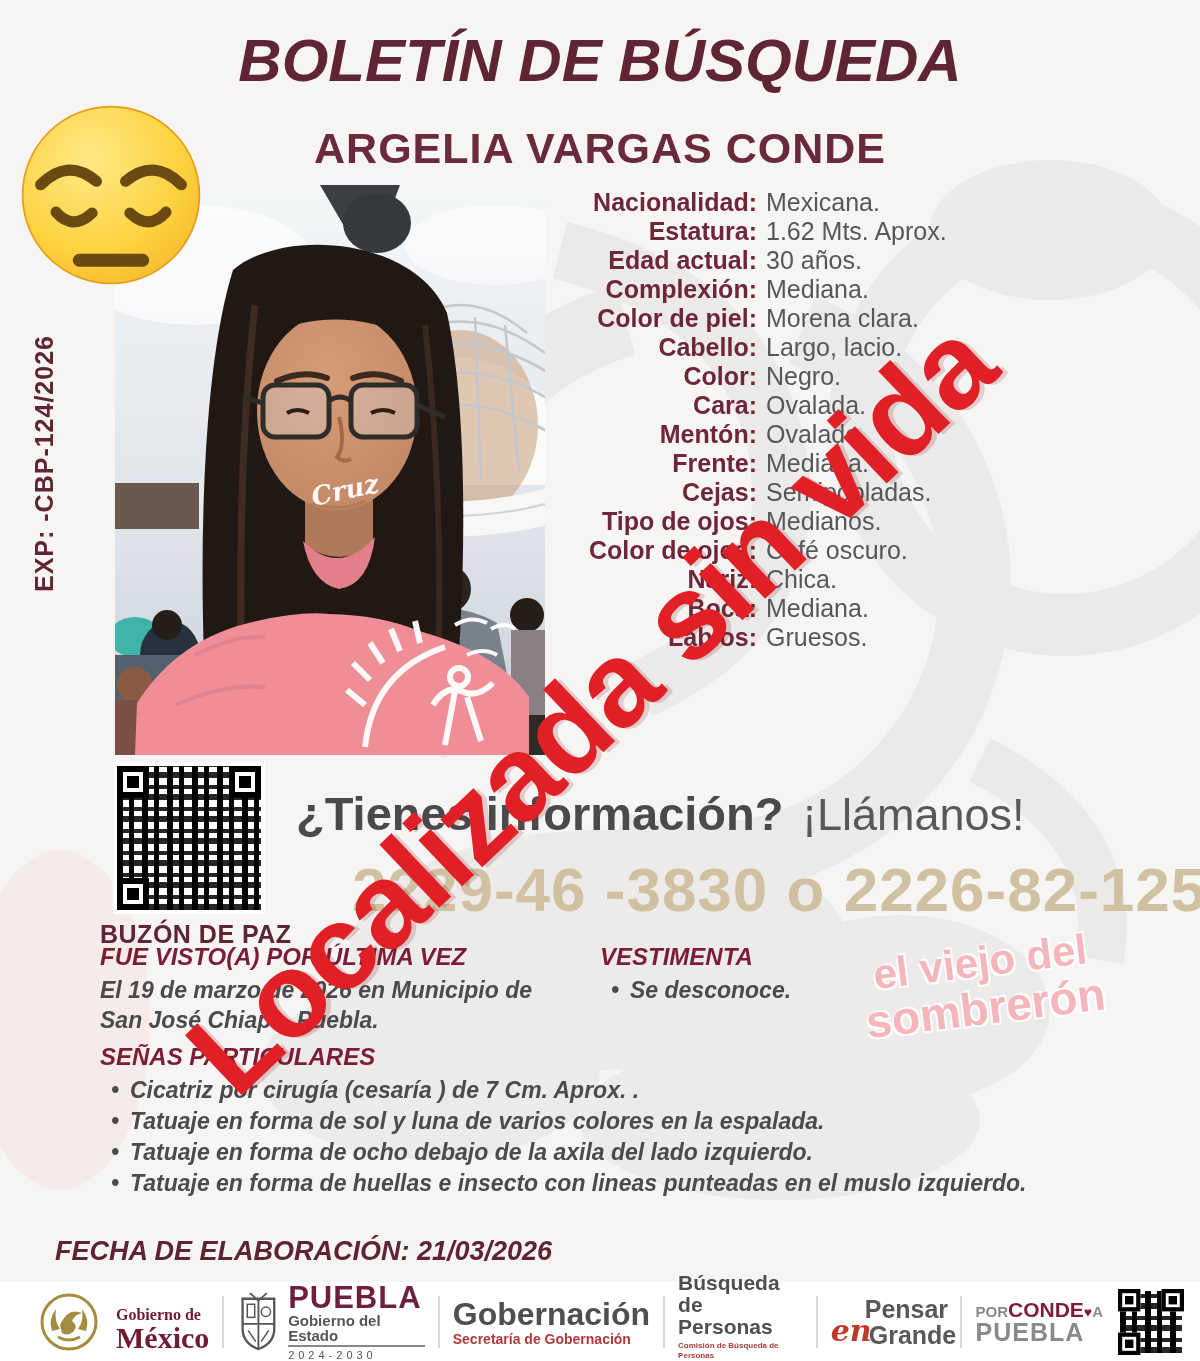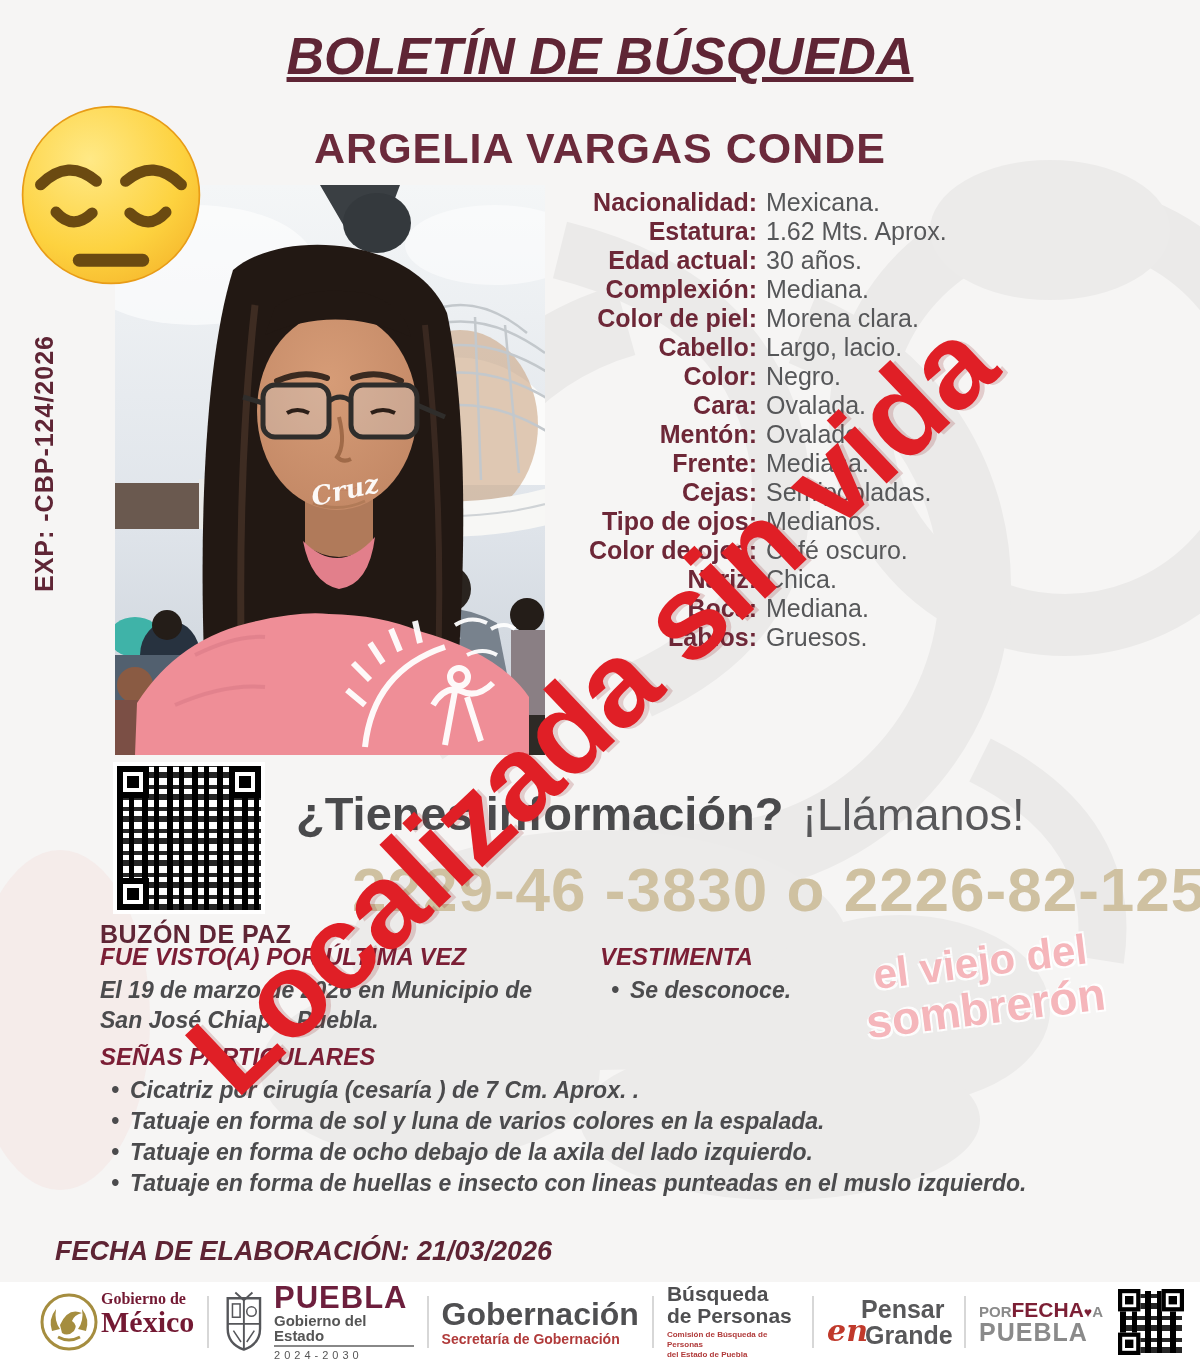--- a/index.html
+++ b/index.html
@@ -4,22 +4,22 @@
 <style>
   html,body{margin:0;padding:0;}
   body{width:1200px;height:1361px;position:relative;overflow:hidden;
        background:#f6f5f4;font-family:"Liberation Sans",sans-serif;}
   .abs{position:absolute;}
 
   
   #watermark{left:0;top:0;z-index:0;}
 
   
-  .title{left:0;right:0;top:26px;text-align:center;font-size:52px;font-weight:bold;
-         font-style:italic;color:#5f2535;letter-spacing:0px;z-index:6;text-decoration:underline;}
+  .title{left:0;right:0;top:26px;text-align:center;font-size:60px;font-weight:bold;
+         font-style:italic;color:#5f2535;letter-spacing:0px;z-index:6;}
   .subtitle{left:0;right:0;top:124px;text-align:center;font-size:43px;font-weight:bold;
             color:#6b2a3b;letter-spacing:1px;z-index:6;}
 
   
   .exp{left:30px;top:335px;writing-mode:vertical-rl;transform:rotate(180deg);
        font-size:25px;font-weight:bold;color:#5f2535;letter-spacing:1px;z-index:6;}
 
   
   .photo{left:115px;top:185px;width:430px;height:570px;z-index:10;overflow:hidden;}
   .shirt-script{position:absolute;left:196px;top:290px;color:#fff;font-style:italic;
@@ -76,21 +76,21 @@
   
   .overlay-red{left:-140px;top:638px;width:1460px;text-align:center;white-space:nowrap;
       transform:rotate(-43.5deg);z-index:45;font-size:120px;font-weight:bold;
       letter-spacing:-2px;color:#e01f26;
       text-shadow:3px 4px 0 rgba(140,20,20,0.18);}
 
   
   .footer{left:0;right:0;bottom:0;height:79px;background:#ffffff;z-index:20;
           display:flex;align-items:center;padding:0 14px 0 38px;gap:13px;}
   .vsep{width:2px;height:52px;background:#d7d7d7;flex:0 0 2px;}
-  .gobmx{display:flex;align-items:flex-start;gap:1px;}
+  .gobmx{display:flex;align-items:flex-end;gap:16px;}
   .gobmx-text{font-family:"Liberation Serif",serif;color:#731933;line-height:1;}
   .gobmx-l1{font-size:16px;font-weight:bold;}
   .gobmx-l2{font-size:30px;font-weight:bold;}
   .puebla{display:flex;align-items:center;gap:8px;}
   .puebla-text{line-height:1;}
   .puebla-name{font-size:31px;font-weight:bold;color:#6d1f3d;letter-spacing:1px;}
   .puebla-sub{font-size:15px;font-weight:bold;color:#555;border-bottom:2px solid #888;padding-bottom:2px;}
   .puebla-years{font-size:11px;color:#555;letter-spacing:4px;margin-top:3px;}
   .gobernacion{line-height:1;}
   .gobernacion-name{font-size:32px;font-weight:bold;color:#4f4f51;}
@@ -437,21 +437,21 @@
   <div class="pensar">
     <span class="pensar-w1">Pensar</span>
     <span class="pensar-en">en</span>
     <span class="pensar-w3">Grande</span>
   </div>
 
   <div class="vsep"></div>
 
   <div class="amor">
     <div class="amor-l1">
-      <span>POR</span><span class="amor-word">FECHA</span><span class="heart">♥</span><span>A</span>
+      <span>POR</span><span class="amor-word">CONDE</span><span class="heart">♥</span><span>A</span>
     </div>
     <div class="amor-l2">PUEBLA</div>
   </div>
 
   <div class="qr qr2">
     <div class="mods"></div>
     <div class="finder" style="left:2px;top:2px;transform:scale(0.7);transform-origin:top left;">
         <span></span>
       </div>
     <div class="finder" style="right:2px;top:2px;transform:scale(0.7);transform-origin:top right;">

